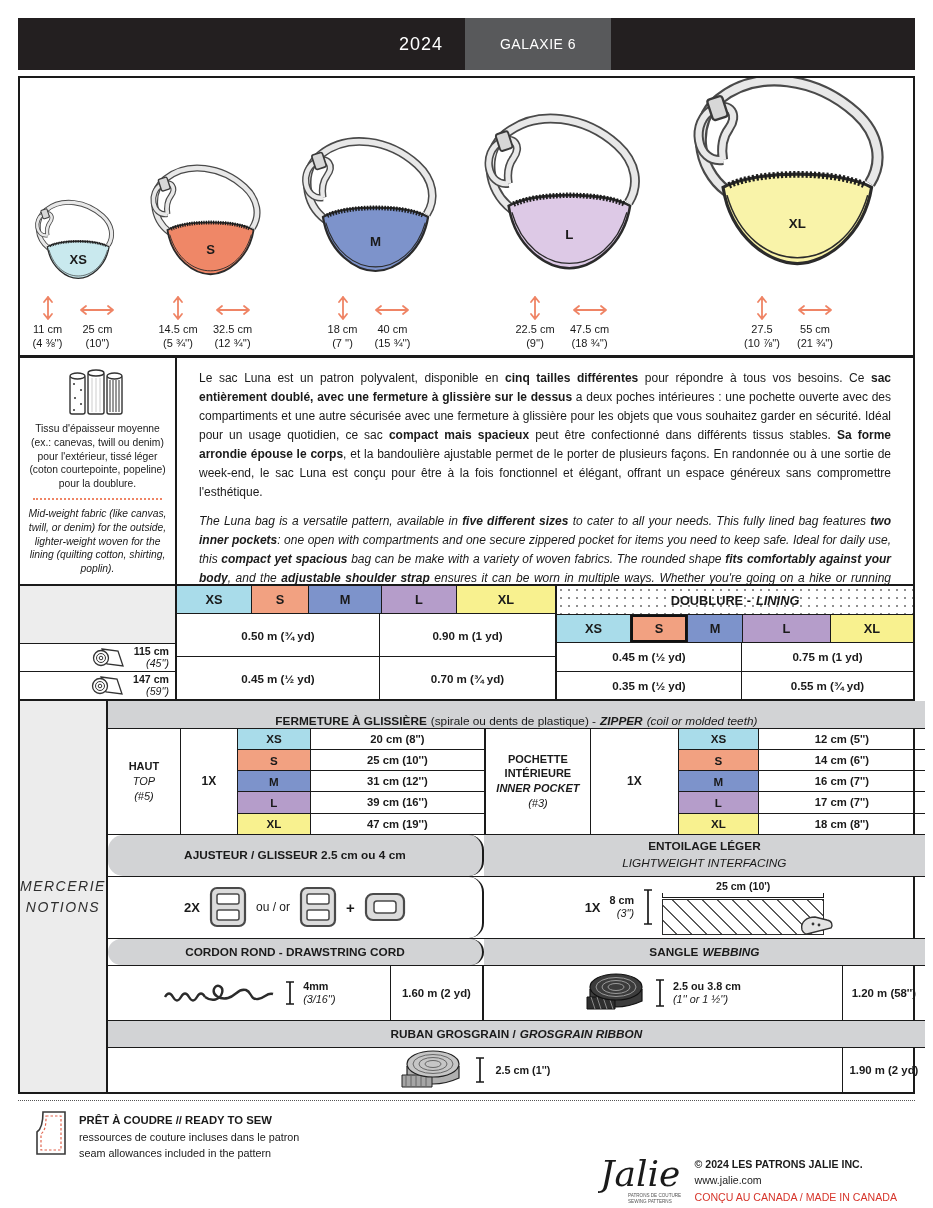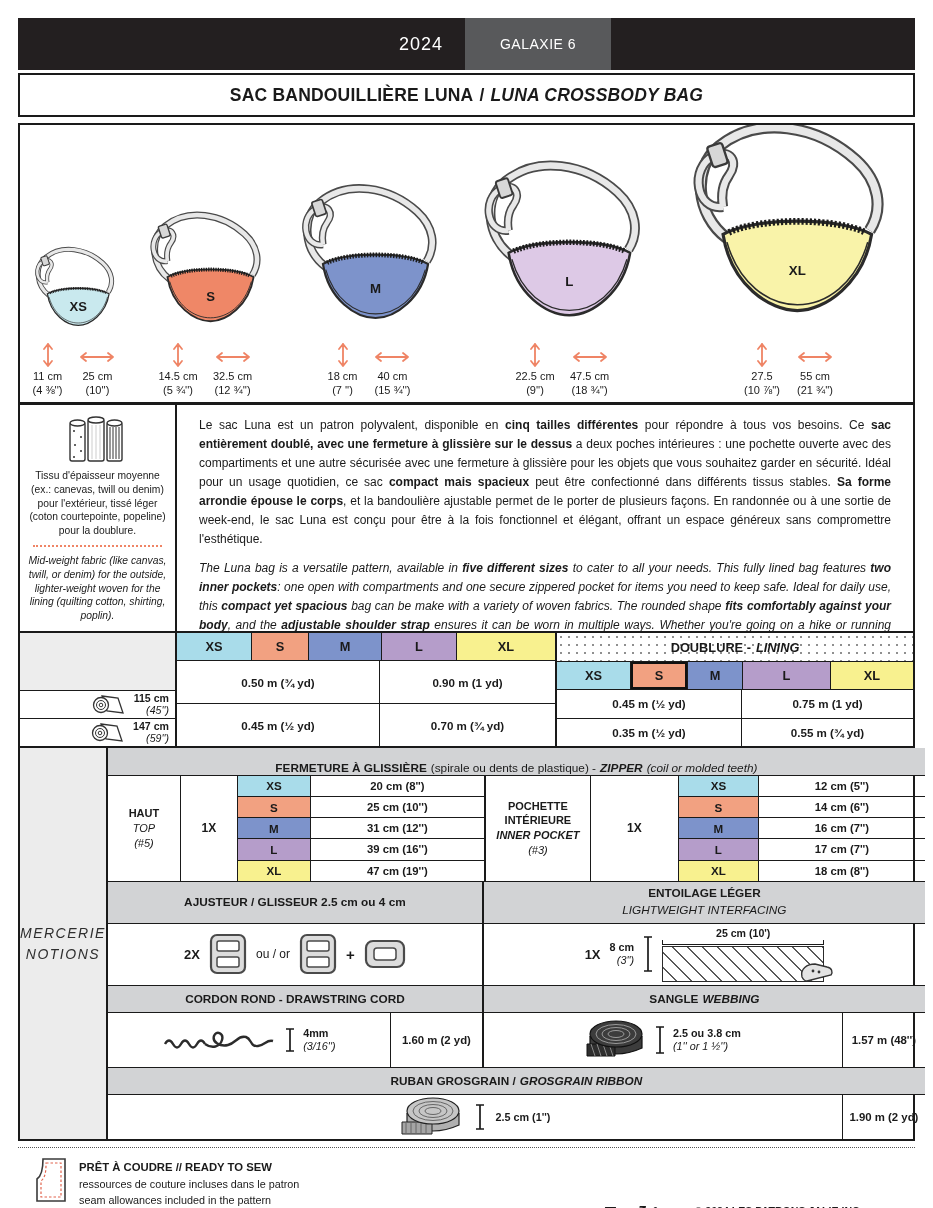--- a/index.html
+++ b/index.html
@@ -63,21 +63,21 @@
   .zip-row{flex:1;display:flex;border-bottom:1.5px solid #1a1a1a;}
   .zip-row:last-child{border-bottom:none;}
   .zip-size{width:73px;box-sizing:border-box;border-right:1.5px solid #1a1a1a;display:flex;align-items:center;justify-content:center;font-weight:bold;font-size:11.6px;}
   .zip-len{flex:1;display:flex;align-items:center;justify-content:center;font-weight:600;font-size:11.3px;}
   .zip-sep{border-left:2px solid #1a1a1a;}
   .zip-label2{width:105px;border-right:1.5px solid #1a1a1a;font-size:11px;line-height:1.35;}
   .zip-qty2{width:88px;border-right:1.5px solid #1a1a1a;font-weight:bold;font-size:12px;}
   .zip-rows2{flex:1;display:flex;flex-direction:column;}
   .zip-size2{width:80px;}
   .row2cols{display:flex;border-bottom:1.5px solid #1a1a1a;}
-  .lcol{width:376px;box-sizing:border-box;border-right:2px solid #1a1a1a;}
+  .lcol{width:376px;box-sizing:border-box;border-right:2px solid #1a1a1a;border-radius:15px;}
   .rcol{flex:1;}
   .h2line{height:41px;background:#d2d3d5;display:flex;flex-direction:column;align-items:center;justify-content:center;font-size:11.8px;line-height:1.45;}
   .hbody{height:61px;display:flex;align-items:center;justify-content:center;gap:9px;}
   .h1line{height:26px;background:#d2d3d5;display:flex;align-items:center;justify-content:center;font-size:11.8px;gap:4px;}
   .cw-body{display:flex;height:55px;border-bottom:1.5px solid #1a1a1a;}
   .cord-fig{width:283px;box-sizing:border-box;border-right:1.5px solid #1a1a1a;display:flex;align-items:center;justify-content:center;gap:8px;}
   .cord-amt{width:93px;box-sizing:border-box;border-right:2px solid #1a1a1a;display:flex;align-items:center;justify-content:center;font-weight:600;font-size:11.4px;}
   .web-fig{flex:1;display:flex;align-items:center;justify-content:center;gap:8px;}
   .web-amt{width:83px;box-sizing:border-box;border-left:1.5px solid #1a1a1a;display:flex;align-items:center;justify-content:center;font-weight:600;font-size:11.4px;}
   .ribbon-body{flex:1;display:flex;}
@@ -109,25 +109,20 @@
 
 <div class="page">
 
   <div class="top-bar">
     <div class="tb-spacer"></div>
     <div class="tb-year">2024</div>
     <div class="tb-coll">GALAXIE 6</div>
     <div class="tb-right"></div>
   </div>
 
-  <div class="title-bar">
-    <span>SAC BANDOUILLIÈRE LUNA</span>
-    <span>/</span>
-    <span class="it">LUNA CROSSBODY BAG</span>
-  </div>
 
   <div class="main-box">
 
     <div class="bags-section">
         <div class="bag-block">
           <svg width="98" height="91" viewBox="0 0 120 112">
             <path d="M28,62 C12,50 10,26 24,15 C44,-1 74,4 94,22 C106,33 108,47 101,58" fill="none" stroke="#4a4a4a" stroke-width="6.2"></path>
             <path d="M28,62 C12,50 10,26 24,15 C44,-1 74,4 94,22 C106,33 108,47 101,58" fill="none" stroke="#e8e8e8" stroke-width="4"></path>
             <path d="M26,46 C12,48 9,26 21,20 C30,16 34,23 29,30 C26,34 25,40 26,46" fill="none" stroke="#4a4a4a" stroke-width="5.2"></path>
             <path d="M26,46 C12,48 9,26 21,20 C30,16 34,23 29,30 C26,34 25,40 26,46" fill="none" stroke="#e8e8e8" stroke-width="3.2"></path>
@@ -543,21 +538,21 @@
               <ellipse cx="31" cy="16" rx="20" ry="9.5" fill="none" stroke="#9a9a9a"></ellipse>
               <ellipse cx="31" cy="16" rx="14" ry="6.5" fill="none" stroke="#9a9a9a"></ellipse>
               <ellipse cx="31" cy="16" rx="8" ry="3.5" fill="none" stroke="#9a9a9a"></ellipse>
             </svg>
             <svg width="10" height="30" viewBox="0 0 10 30">
               <path d="M5,2 V28 M1,2 H9 M1,28 H9" stroke="#1a1a1a" stroke-width="1.7" fill="none"></path>
             </svg>
             <div class="meas"><span class="b">2.5 ou 3.8 cm</span><br>
             <span class="it">(1'' or 1 ½'')</span></div>
           </div>
-          <div class="web-amt">1.57 m (48'')</div>
+          <div class="web-amt">1.20 m (58'')</div>
         </div>
 
         <div class="n-head h1line">
           <span class="b">RUBAN GROSGRAIN /</span>
           <span class="b it">GROSGRAIN RIBBON</span>
         </div>
 
         <div class="ribbon-body">
           <div class="rib-left">
             <svg width="66" height="44" viewBox="0 0 66 44">

